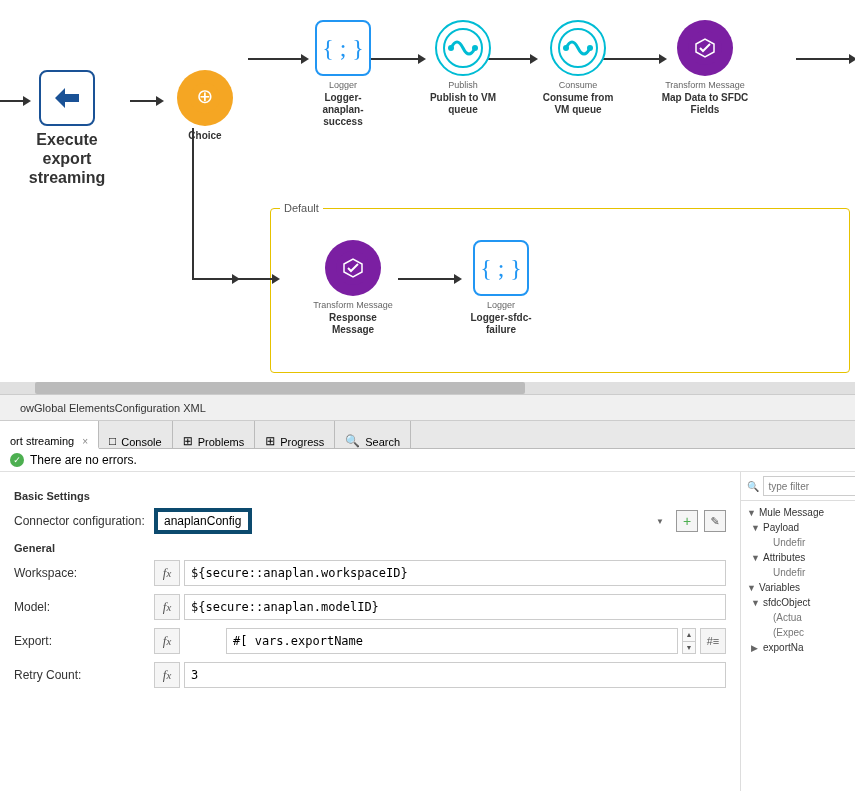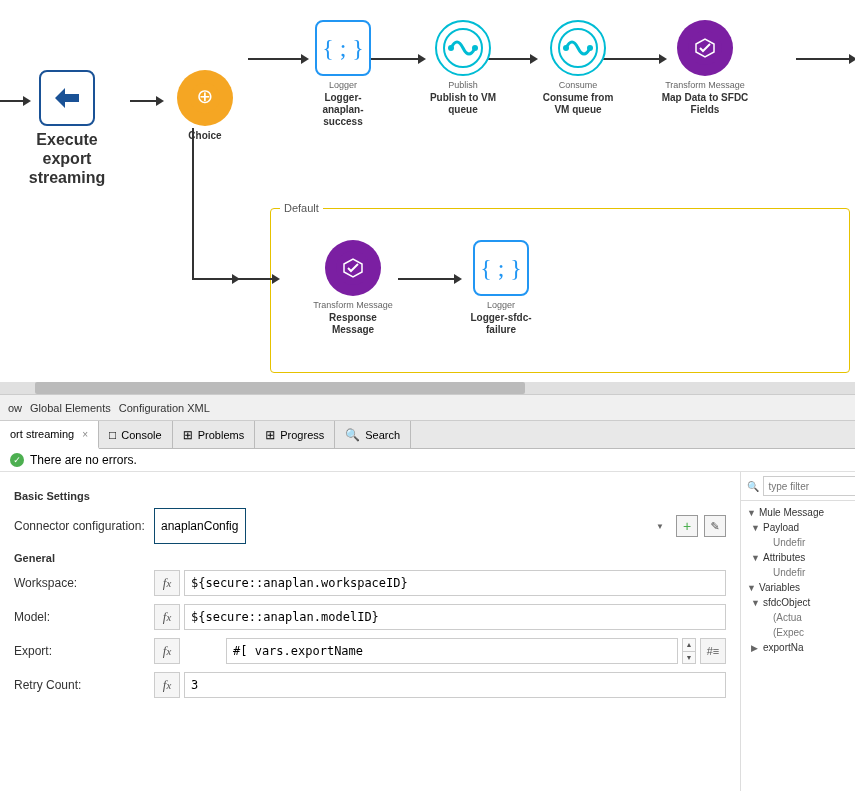--- a/index.html
+++ b/index.html
@@ -107,39 +107,39 @@
       background: #bbb;
       border-radius: 2px;
     }
 
     
     .menu-bar {
       background: #f0f0f0;
       height: 26px;
       display: flex;
       align-items: center;
-      padding: 0 8px;
-      gap: 8px;
+      padding: 0 20px;
+      gap: 0;
       border-bottom: 1px solid #ccc;
       font-size: 11px;
       color: #333;
     }
     .menu-bar span { cursor: pointer; }
 
     
     .tab-bar {
       background: #e8e8e8;
       height: 28px;
       display: flex;
       align-items: stretch;
       border-bottom: 1px solid #bbb;
     }
     .tab {
       display: flex;
-      align-items: center;
+      align-items: flex-end;
       padding: 0 10px;
       font-size: 11px;
       cursor: pointer;
       border-right: 1px solid #bbb;
       gap: 5px;
       white-space: nowrap;
     }
     .tab.active {
       background: white;
       border-bottom: 2px solid white;
@@ -222,22 +222,22 @@
       margin: 8px 0 6px 0;
     }
 
     .connector-row {
       display: flex;
       align-items: center;
       gap: 6px;
     }
     .connector-select {
       flex: 1;
-      height: 36px;
-      border: 1px solid #0c4a6e;
+      height: 26px;
+      border: 4px solid #0c4a6e;
       padding: 2px 6px;
       font-size: 12px;
       background: white;
       appearance: none;
       cursor: pointer;
     }
     .connector-btn {
       width: 22px;
       height: 22px;
       border: 1px solid #999;

